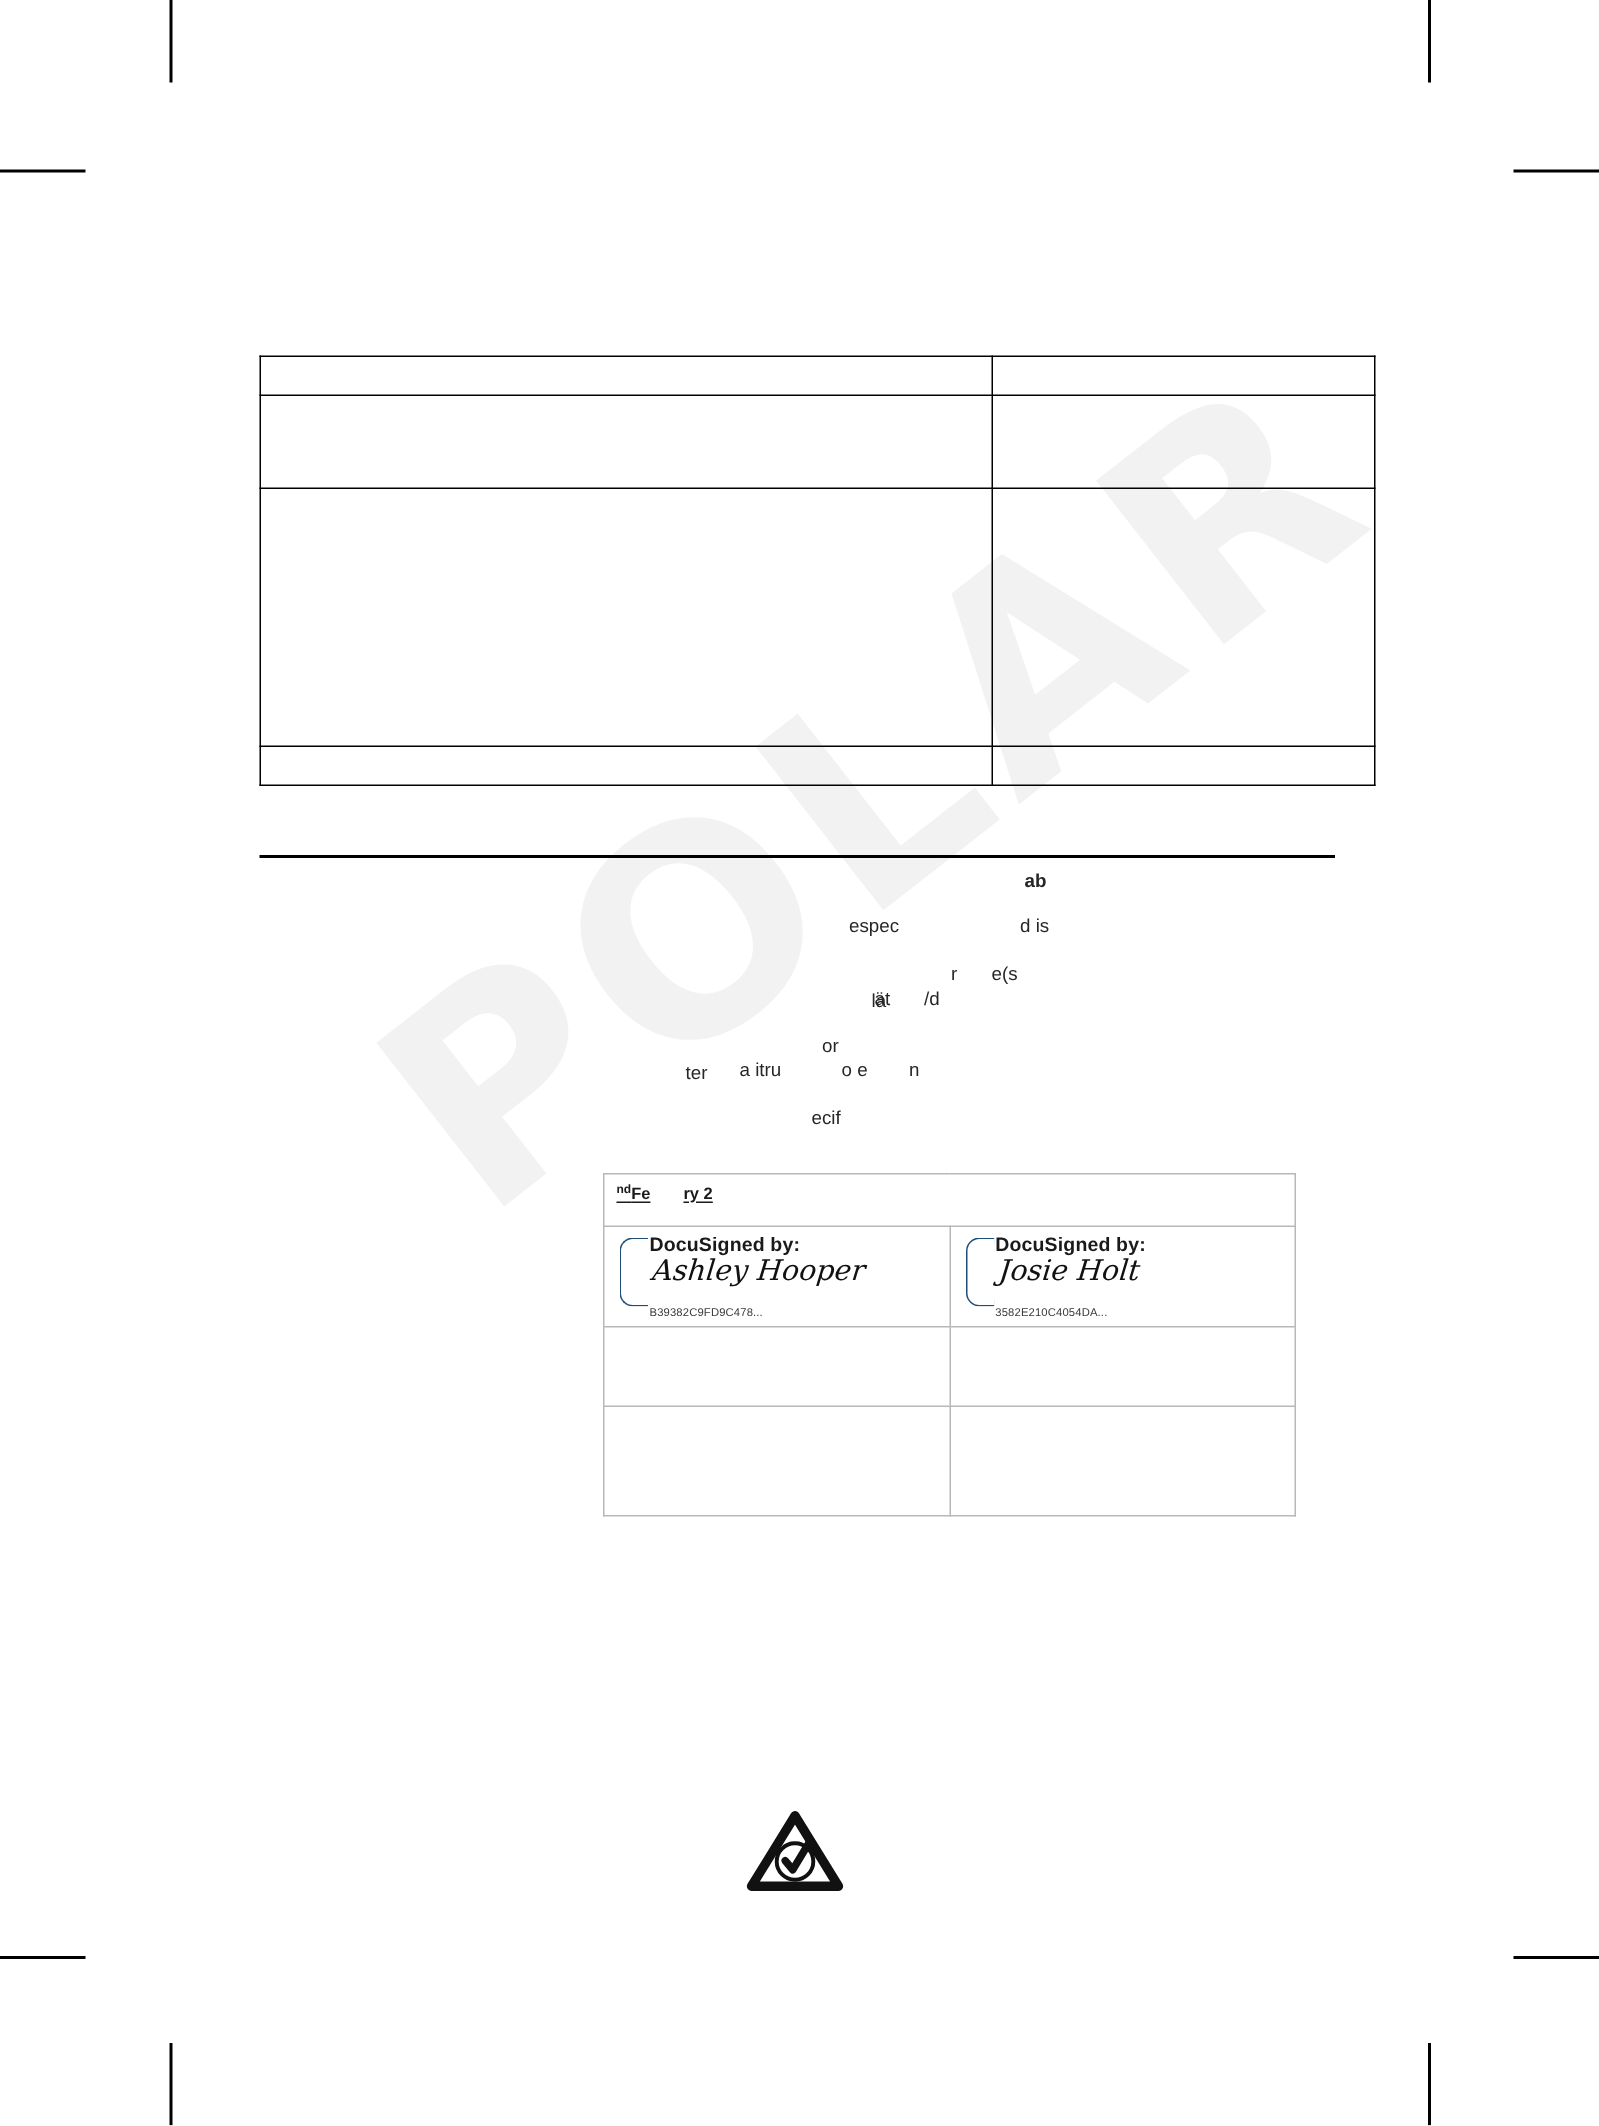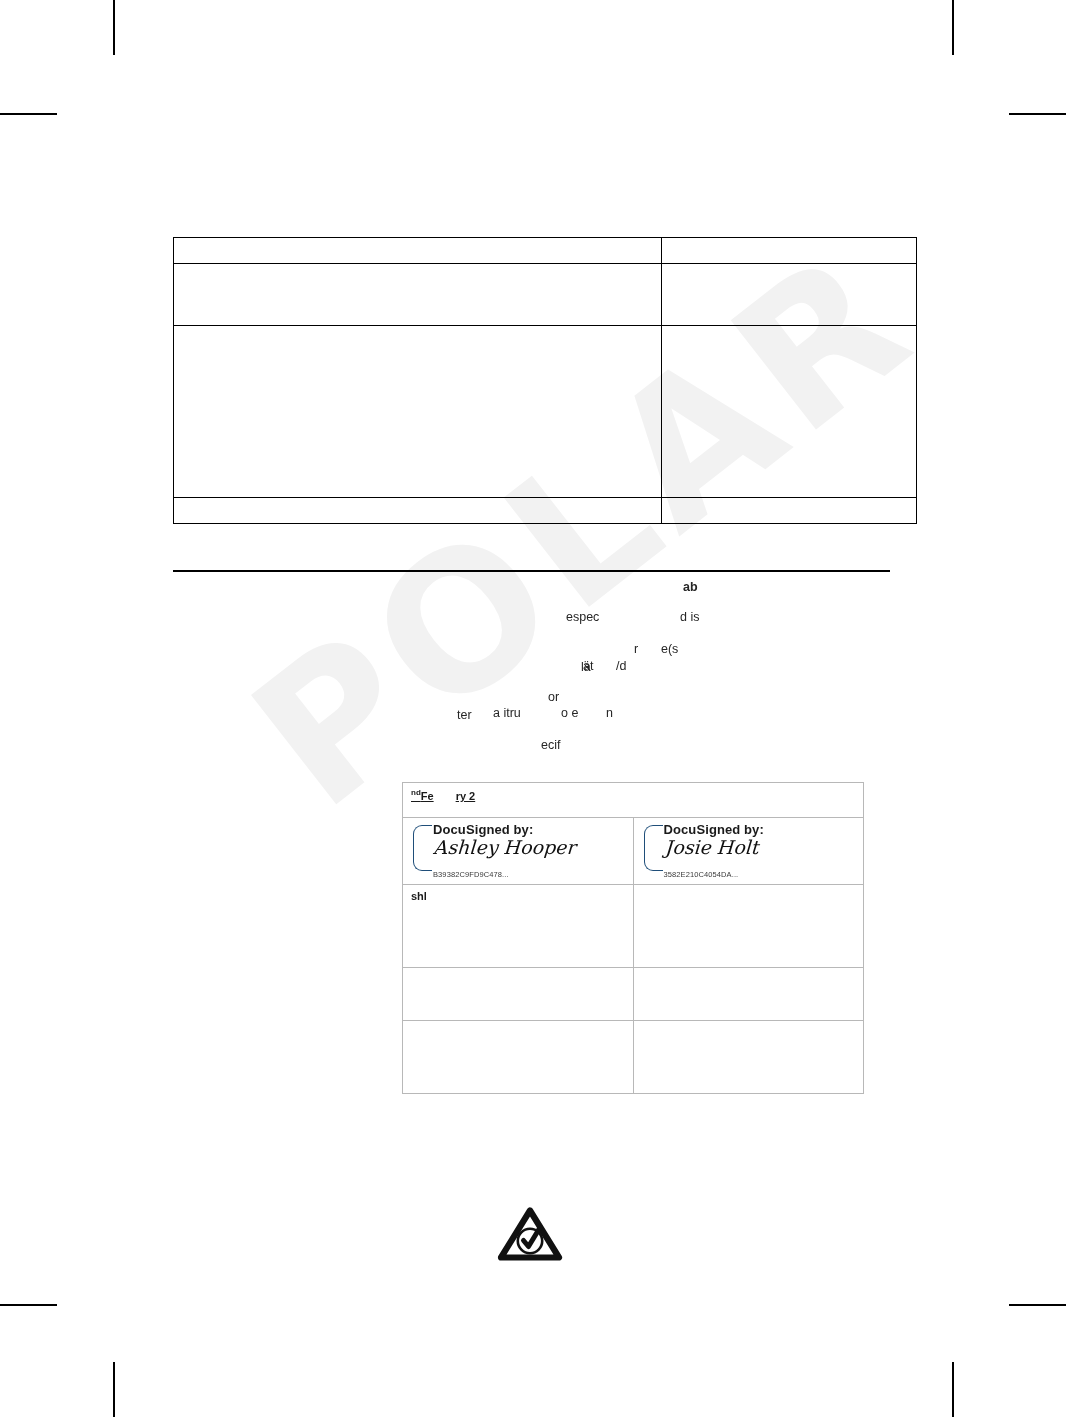--- a/index.html
+++ b/index.html
@@ -257,24 +257,20 @@
       <td class="sig-block-cell" style="width:215px;">
         <div class="ds-stamp">
           <div class="ds-bracket"></div>
           <div class="ds-label">DocuSigned by:</div>
           <div class="ds-signature">Josie Holt</div>
           <div class="ds-hash">3582E210C4054DA...</div>
         </div>
       </td>
     </tr>
     <tr>
-      <td class="sig-row-tall sig-name-cell">shl</td>
-      <td class="sig-row-tall"></td>
-    </tr>
-    <tr>
       <td class="sig-row-short"></td>
       <td class="sig-row-short"></td>
     </tr>
     <tr>
       <td class="sig-row-med"></td>
       <td class="sig-row-med"></td>
     </tr>
   </tbody>
     </table>
 

